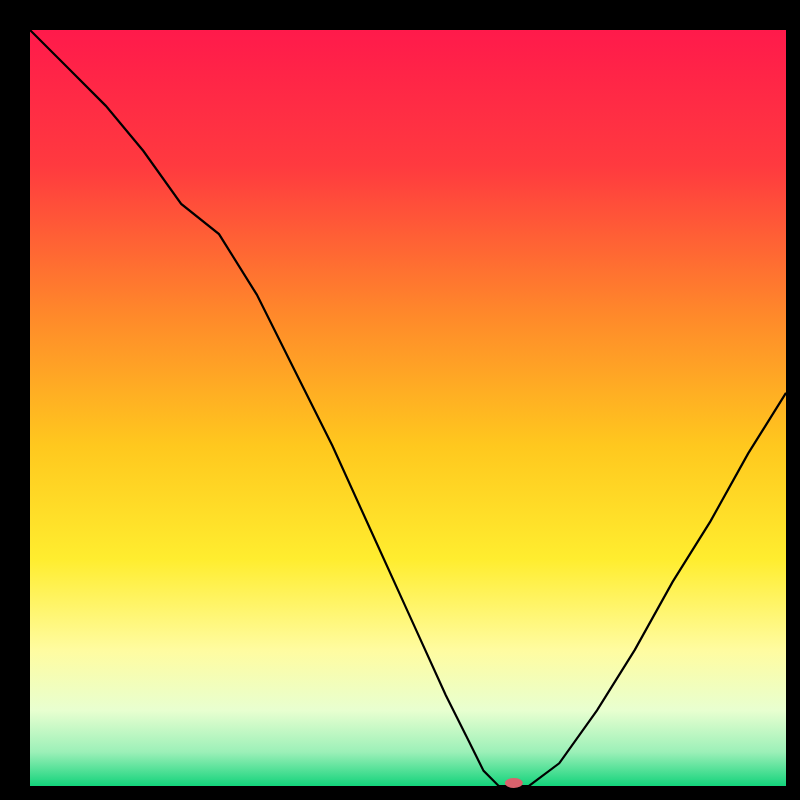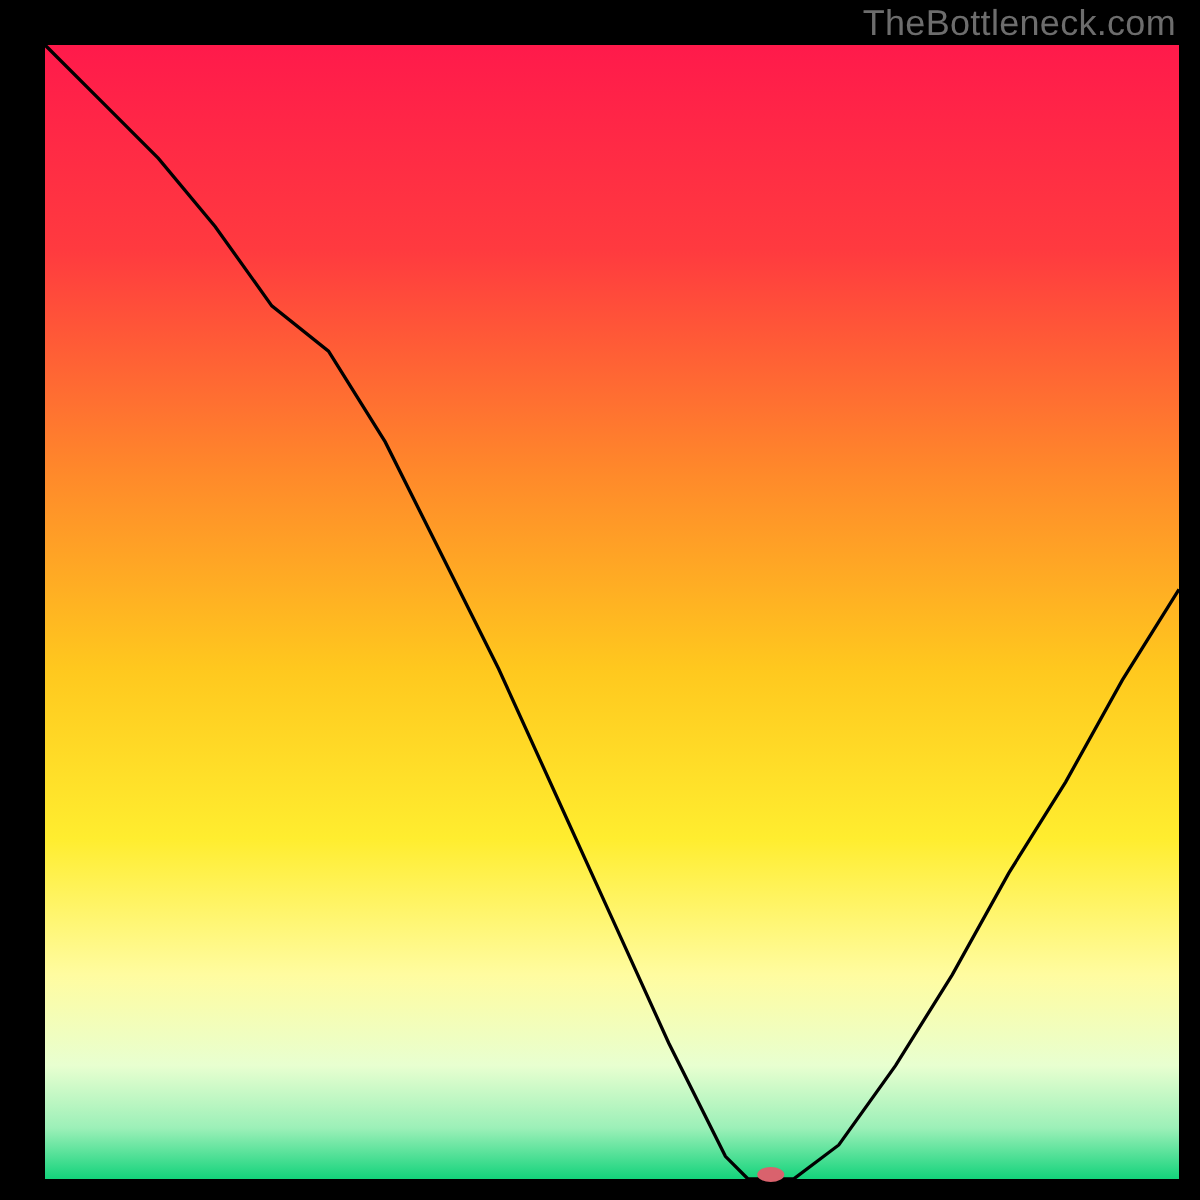--- a/index.html
+++ b/index.html
@@ -29,21 +29,20 @@
   svg.plot {
     position: absolute;
     left: 0;
     top: 0;
   }
 </style>
 </head>
 <body>
 
 <div class="frame">
-  <div class="watermark">TheBottleneck.com</div>
   <svg class="plot" width="800" height="800" viewBox="0 0 800 800">
     <defs>
       <linearGradient id="bg-grad" x1="0" y1="0" x2="0" y2="1">
           <stop offset="0%" stop-color="#ff1a4b"></stop>
           <stop offset="18%" stop-color="#ff3a3f"></stop>
           <stop offset="38%" stop-color="#ff8a2a"></stop>
           <stop offset="55.00000000000001%" stop-color="#ffc81e"></stop>
           <stop offset="70%" stop-color="#ffed2f"></stop>
           <stop offset="82%" stop-color="#fffca0"></stop>
           <stop offset="90%" stop-color="#e8ffd0"></stop>

